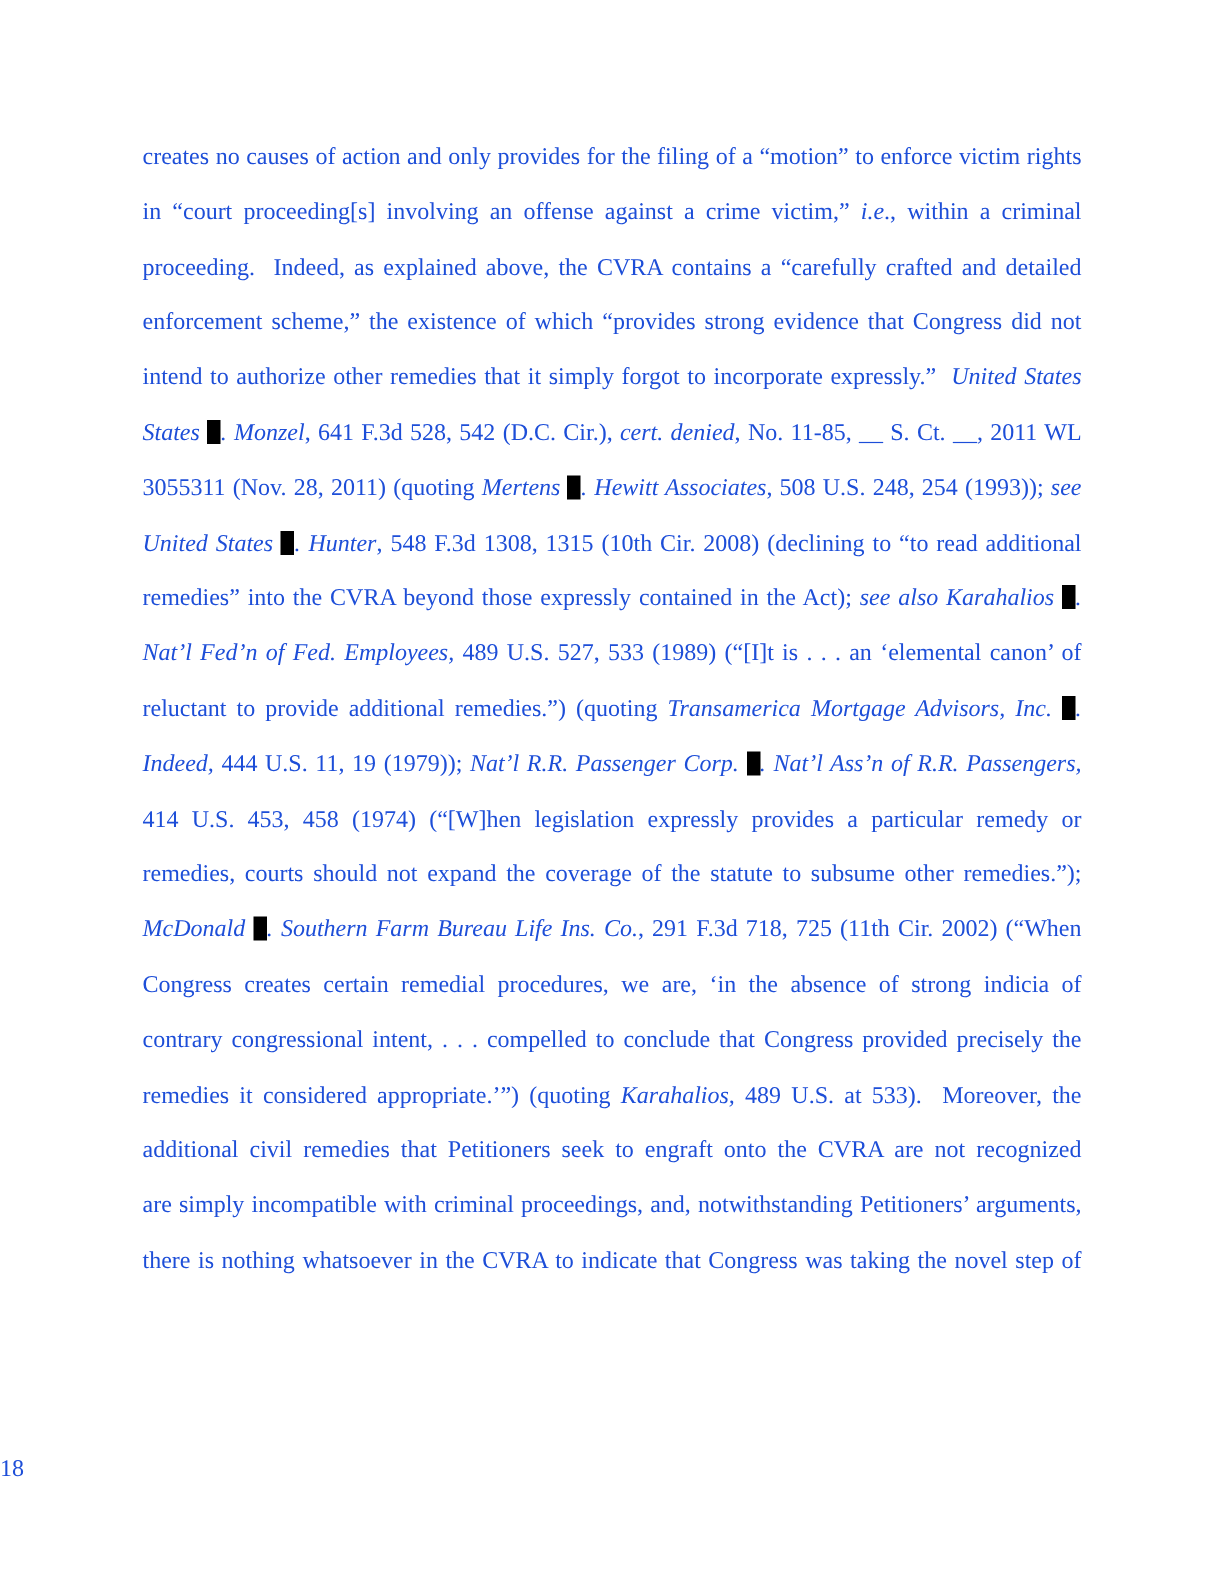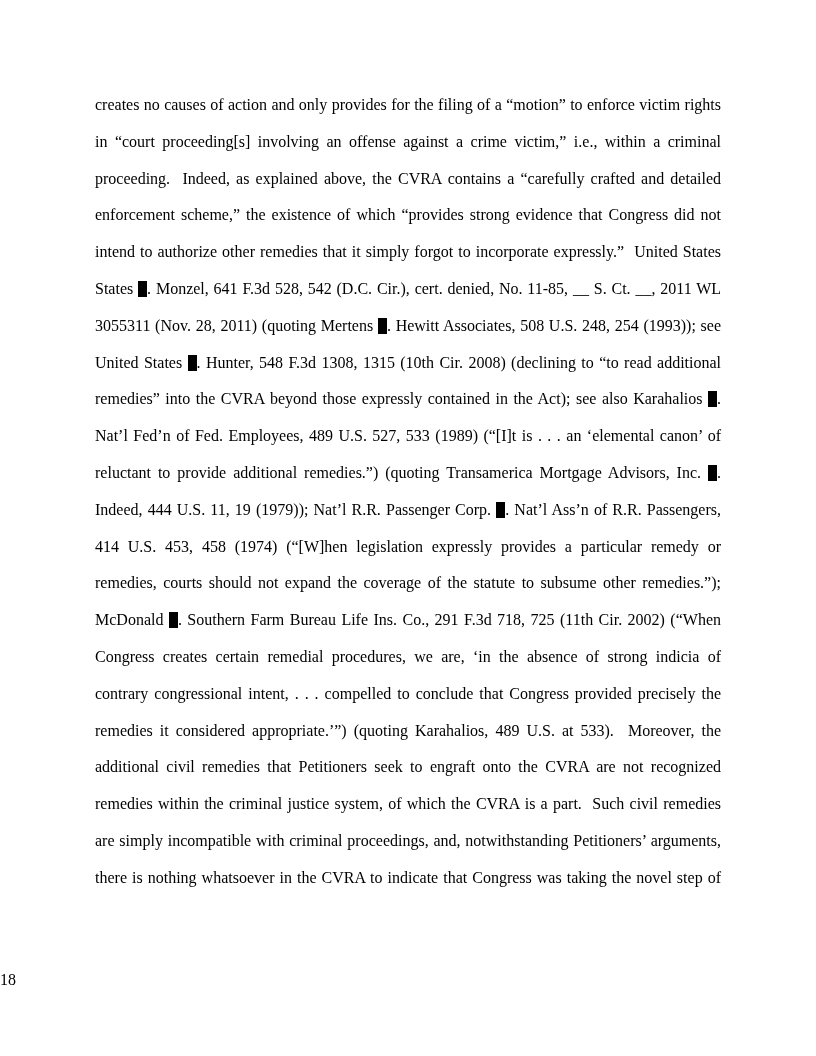--- a/index.html
+++ b/index.html
@@ -6,38 +6,39 @@
     margin: 0;
     padding: 0;
     background: #ffffff;
   }
   .page {
     position: relative;
     width: 816px;
     height: 1056px;
     background: #ffffff;
     font-family: "Liberation Serif", "DejaVu Serif", serif;
-    color: #000000;
+    color: #1d4ed8;
     overflow: hidden;
   }
   .text-block {
     position: absolute;
     left: 95px;
     top: 87px;
     width: 626px;
   }
   .line {
     font-size: 16px;
     line-height: 36.8px;
     height: 36.8px;
     text-align: justify;
     text-align-last: justify;
     -moz-text-align-last: justify;
   }
   .it {
+    font-style: italic;
   }
   .vbox {
     display: inline-block;
     width: 9px;
     height: 16px;
     background: #000000;
     vertical-align: -3px;
   }
   .page-number {
     position: absolute;
@@ -66,18 +67,17 @@
       <div class="line"><span class="it">Nat’l Fed’n of Fed. Employees,</span><span> 489 U.S. 527, 533 (1989) (“[I]t is . . . an ‘elemental canon’ of</span></div>
       <div class="line"><span>reluctant to provide additional remedies.”) (quoting </span><span class="it">Transamerica Mortgage Advisors, Inc. </span><span class="vbox"></span><span class="it">.</span></div>
       <div class="line"><span class="it">Indeed,</span><span> 444 U.S. 11, 19 (1979)); </span><span class="it">Nat’l R.R. Passenger Corp. </span><span class="vbox"></span><span class="it">. </span><span class="it">Nat’l Ass’n of R.R. Passengers,</span></div>
       <div class="line"><span>414 U.S. 453, 458 (1974) (“[W]hen legislation expressly provides a particular remedy or</span></div>
       <div class="line"><span>remedies, courts should not expand the coverage of the statute to subsume other remedies.”);</span></div>
       <div class="line"><span class="it">McDonald </span><span class="vbox"></span><span class="it">. </span><span class="it">Southern Farm Bureau Life Ins. Co.</span><span>, 291 F.3d 718, 725 (11th Cir. 2002) (“When</span></div>
       <div class="line"><span>Congress creates certain remedial procedures, we are, ‘in the absence of strong indicia of</span></div>
       <div class="line"><span>contrary congressional intent, . . . compelled to conclude that Congress provided precisely the</span></div>
       <div class="line"><span>remedies it considered appropriate.’”) (quoting </span><span class="it">Karahalios,</span><span> 489 U.S. at 533).&nbsp; Moreover, the</span></div>
       <div class="line"><span>additional civil remedies that Petitioners seek to engraft onto the CVRA are not recognized</span></div>
-      <div class="line"><span>remedies within the criminal justice system, of which the CVRA is a part.&nbsp; Such civil remedies</span></div>
       <div class="line"><span>are simply incompatible with criminal proceedings, and, notwithstanding Petitioners’ arguments,</span></div>
       <div class="line"><span>there is nothing whatsoever in the CVRA to indicate that Congress was taking the novel step of</span></div>
     </div>
   <div class="page-number">18</div>
 </div>
 
 </body></html>

